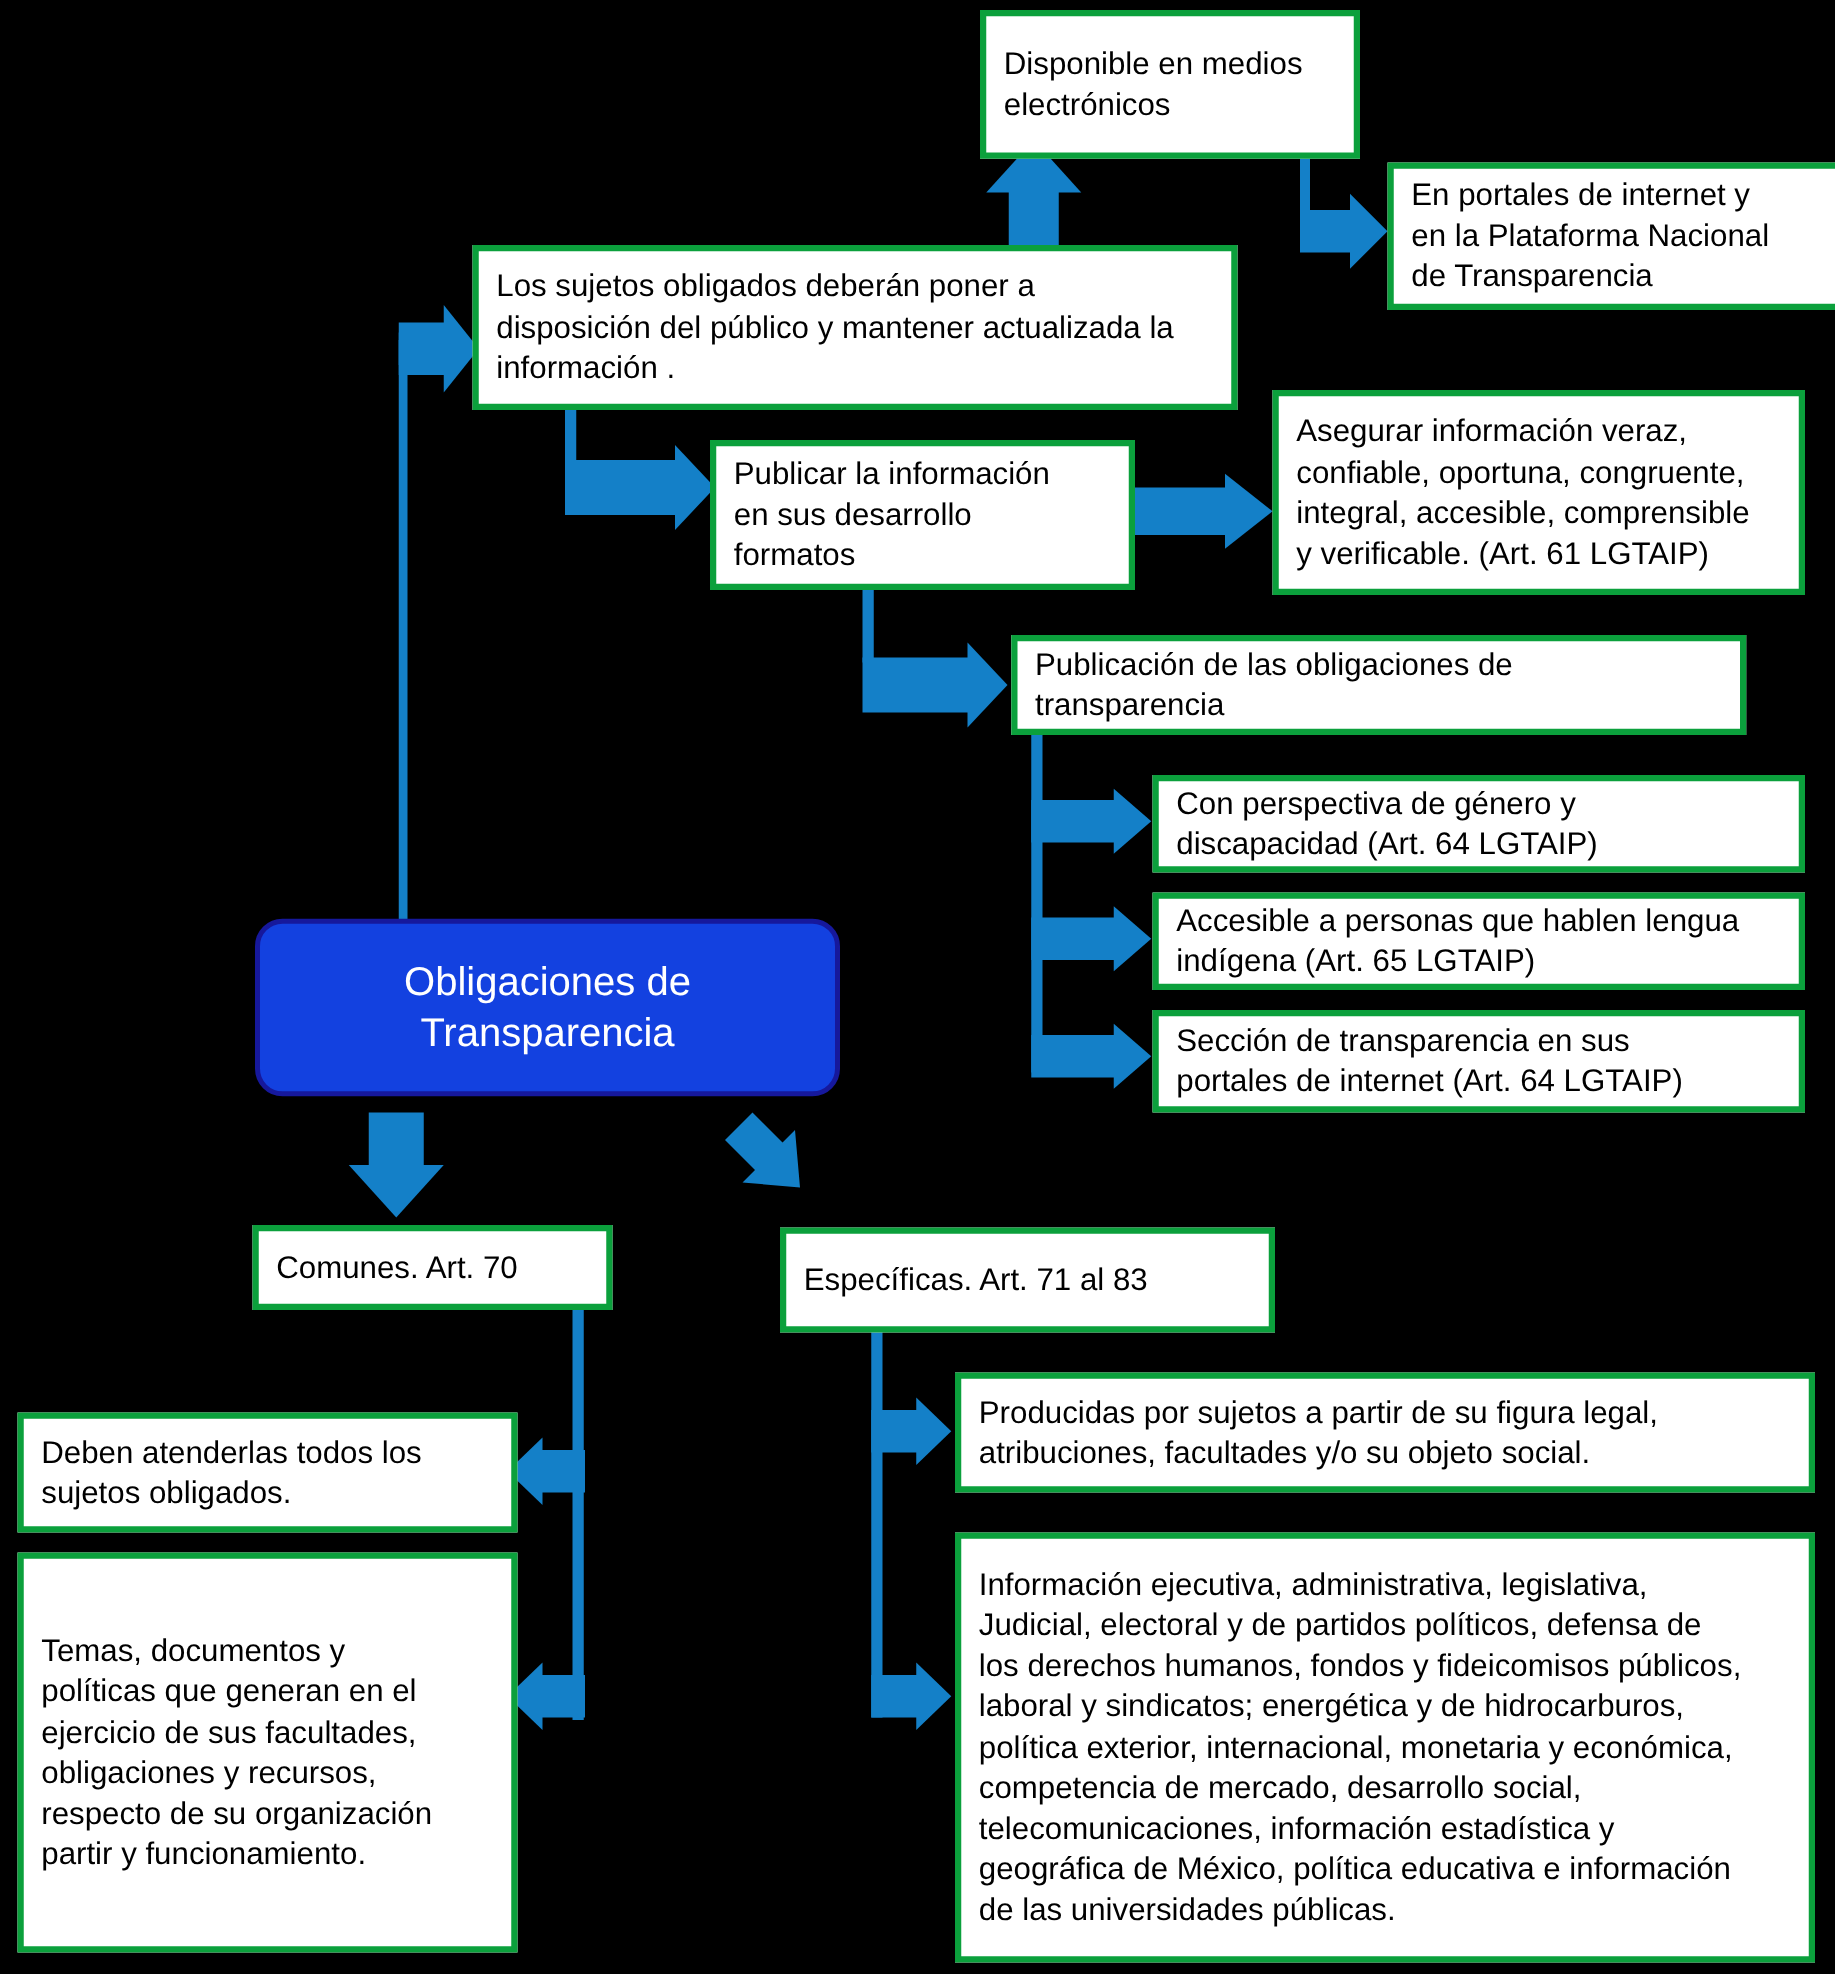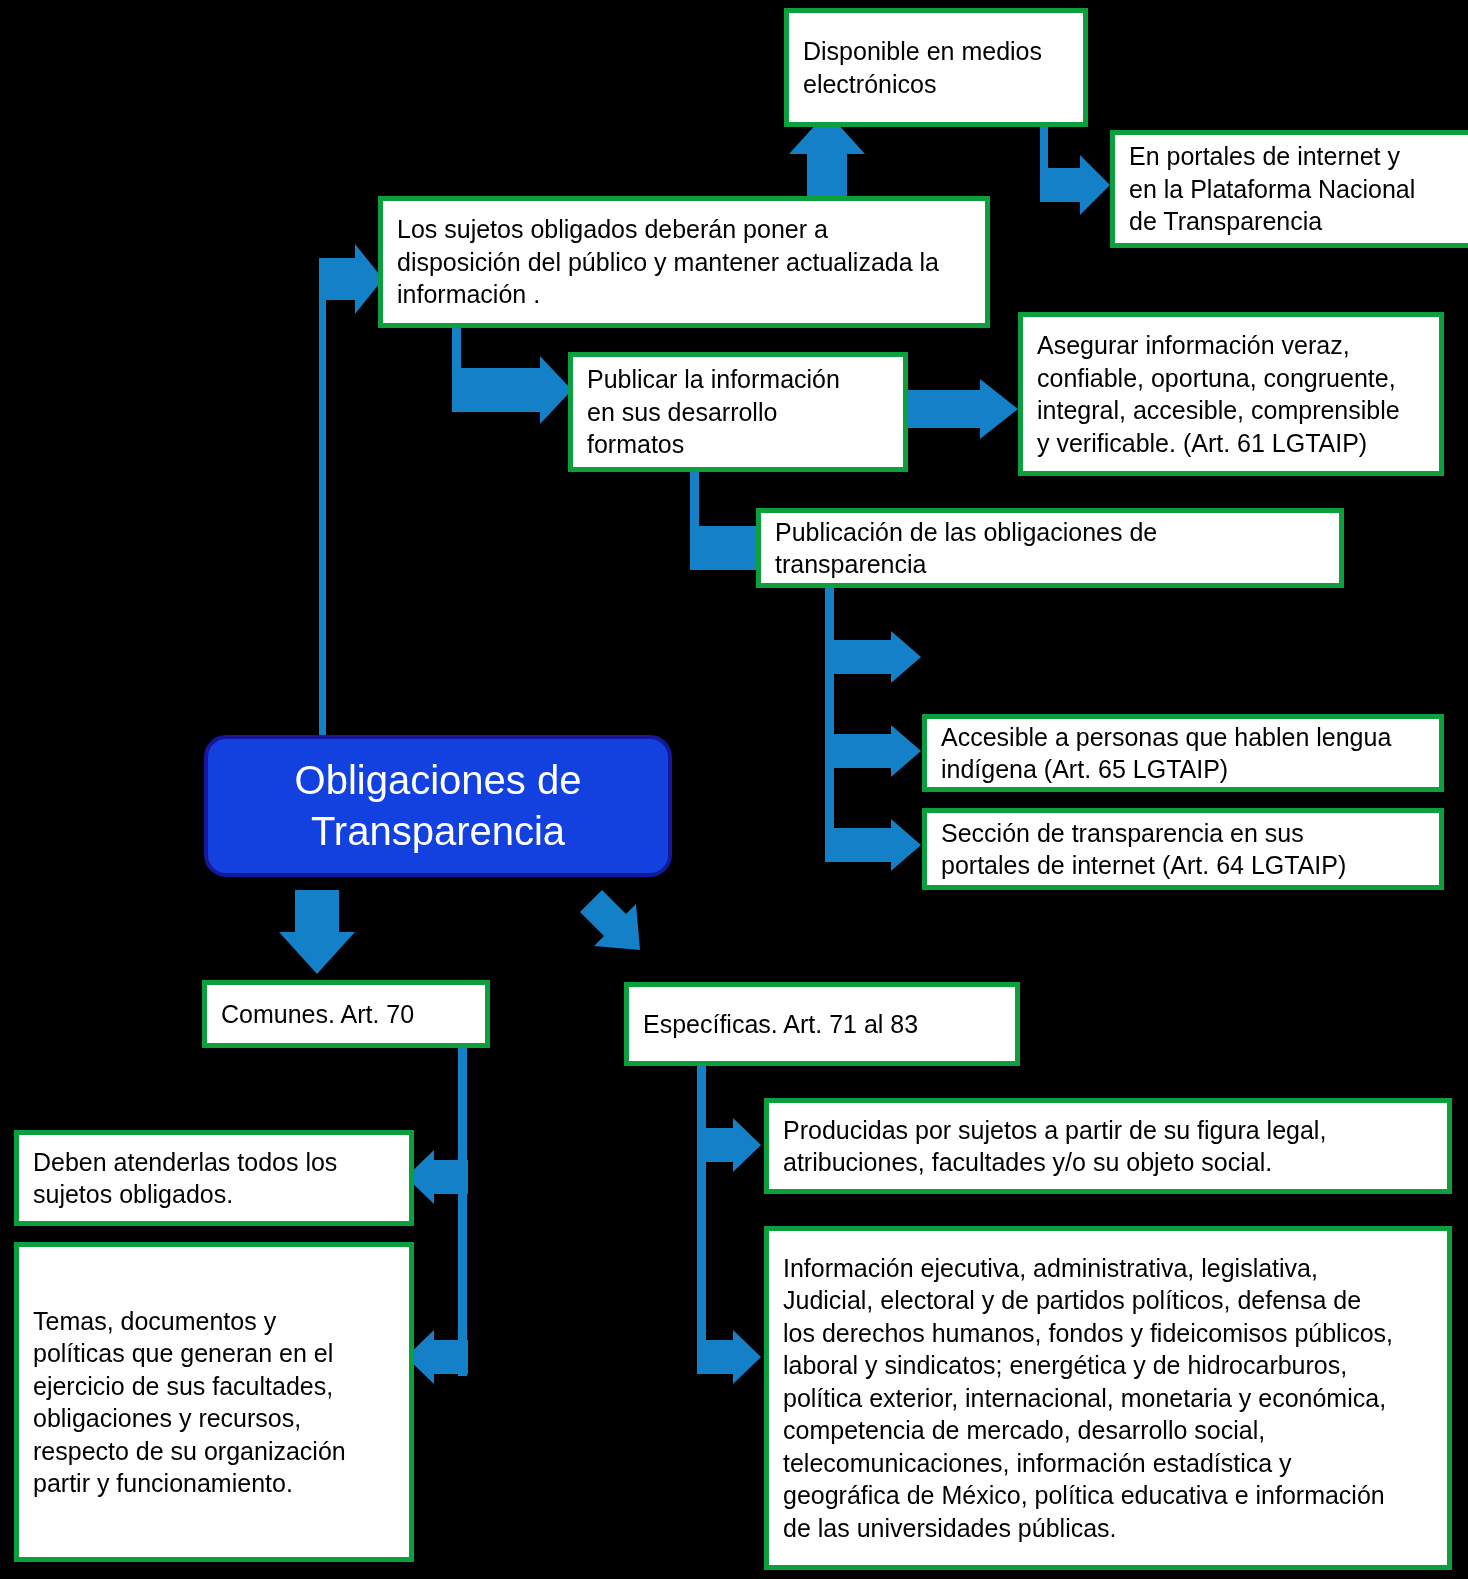--- a/index.html
+++ b/index.html
@@ -29,21 +29,21 @@
     white-space: pre-line;
     z-index: 5;
   }
   .root-node {
     position: absolute;
     background: #1341E0;
     border: 4px solid #16189c;
     border-radius: 22px;
     box-sizing: border-box;
     color: #ffffff;
-    font-size: 40px;
+    font-size: 32px;
     line-height: 1.28;
     display: flex;
     align-items: center;
     justify-content: center;
     text-align: center;
     white-space: pre-line;
     z-index: 6;
   }
   
   .conn {
@@ -86,25 +86,29 @@
 formatos</span>
   </div>
 
   <div class="node" style="left:1018px; top:312px; width:426px; height:164px;">
     <span>Asegurar información veraz,
 confiable, oportuna, congruente,
 integral, accesible, comprensible
 y verificable. (Art. 61 LGTAIP)</span>
   </div>
 
-  <div class="node" style="left:756px; top:508px; width:588px; height:80px;">
+  <div class="node" style="left:809px; top:508px; width:588px; height:80px;">
     <span>Publicación de las obligaciones de
 transparencia</span>
   </div>
 
+  <div class="node" style="left:922px; top:620px; width:522px; height:78px;">
+    <span>Con perspectiva de género y
+discapacidad (Art. 64 LGTAIP)</span>
+  </div>
 
   <div class="node" style="left:922px; top:714px; width:522px; height:78px;">
     <span>Accesible a personas que hablen lengua
 indígena (Art. 65 LGTAIP)</span>
   </div>
 
   <div class="node" style="left:922px; top:808px; width:522px; height:82px;">
     <span>Sección de transparencia en sus
 portales de internet (Art. 64 LGTAIP)</span>
   </div>

